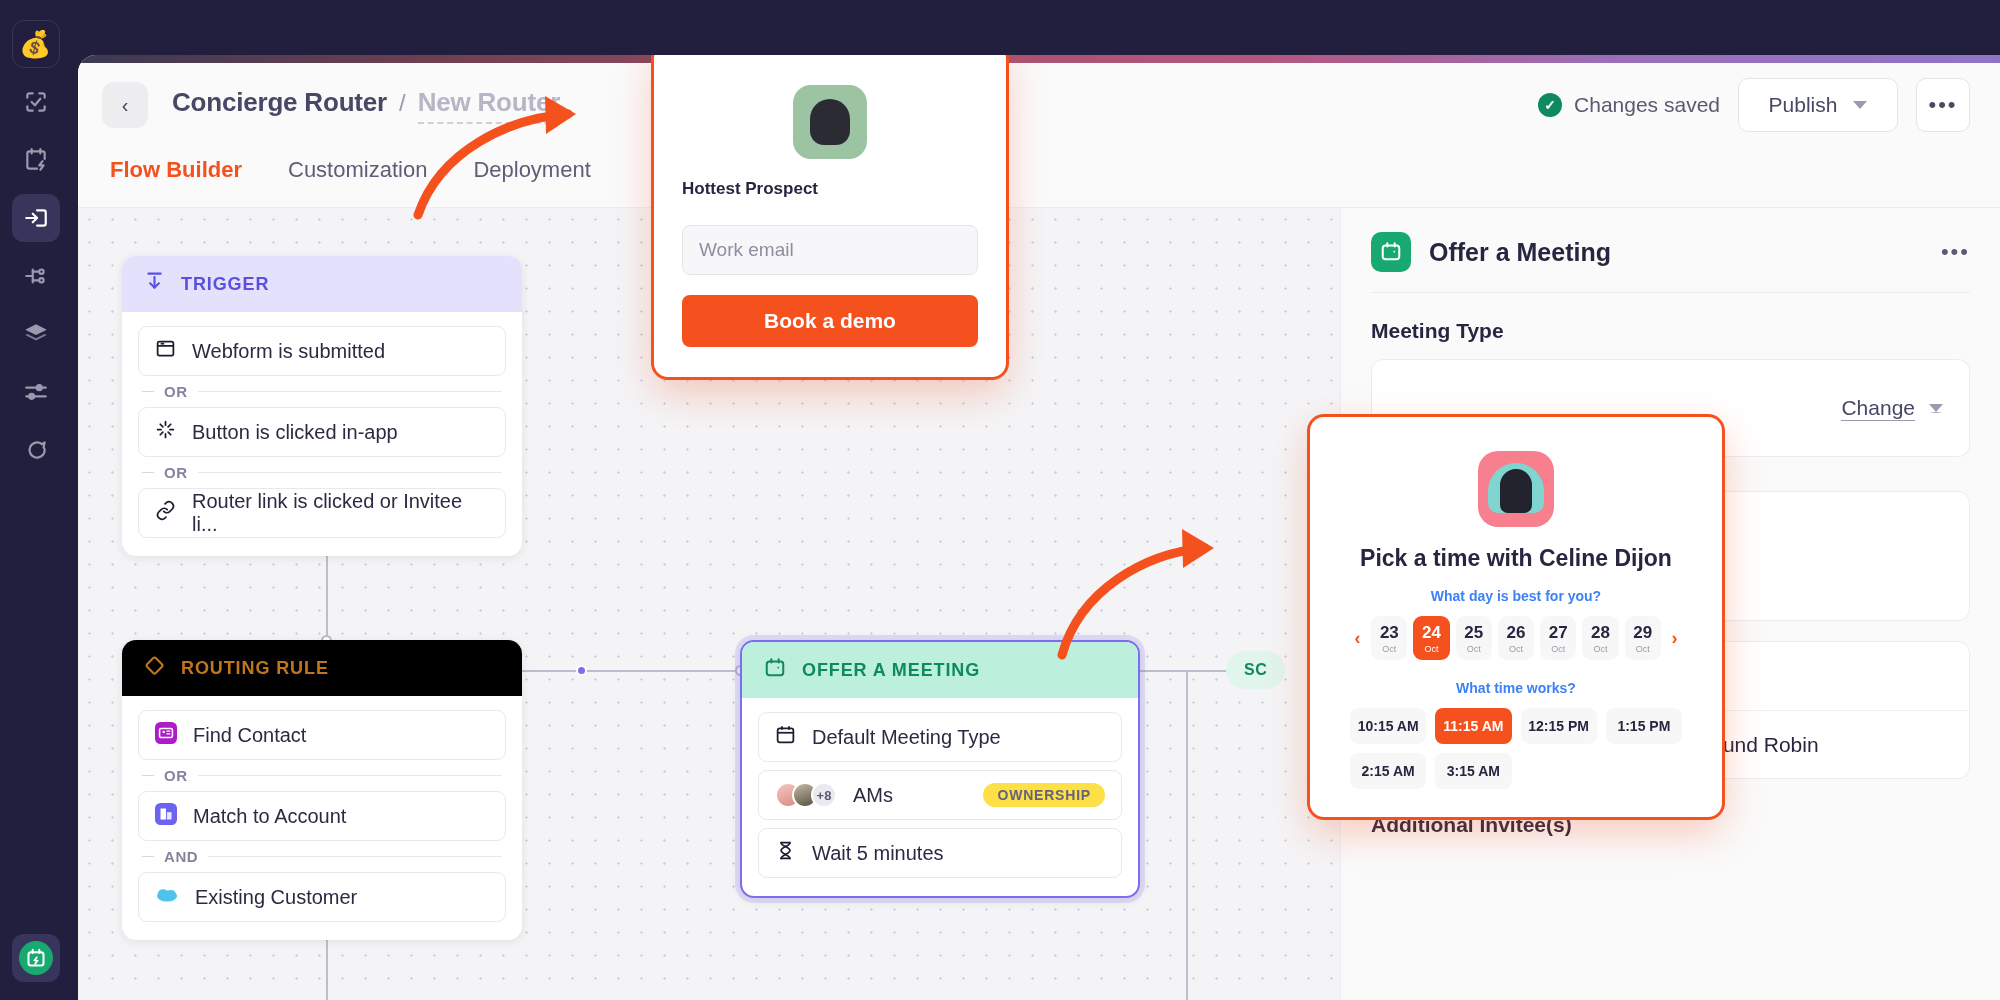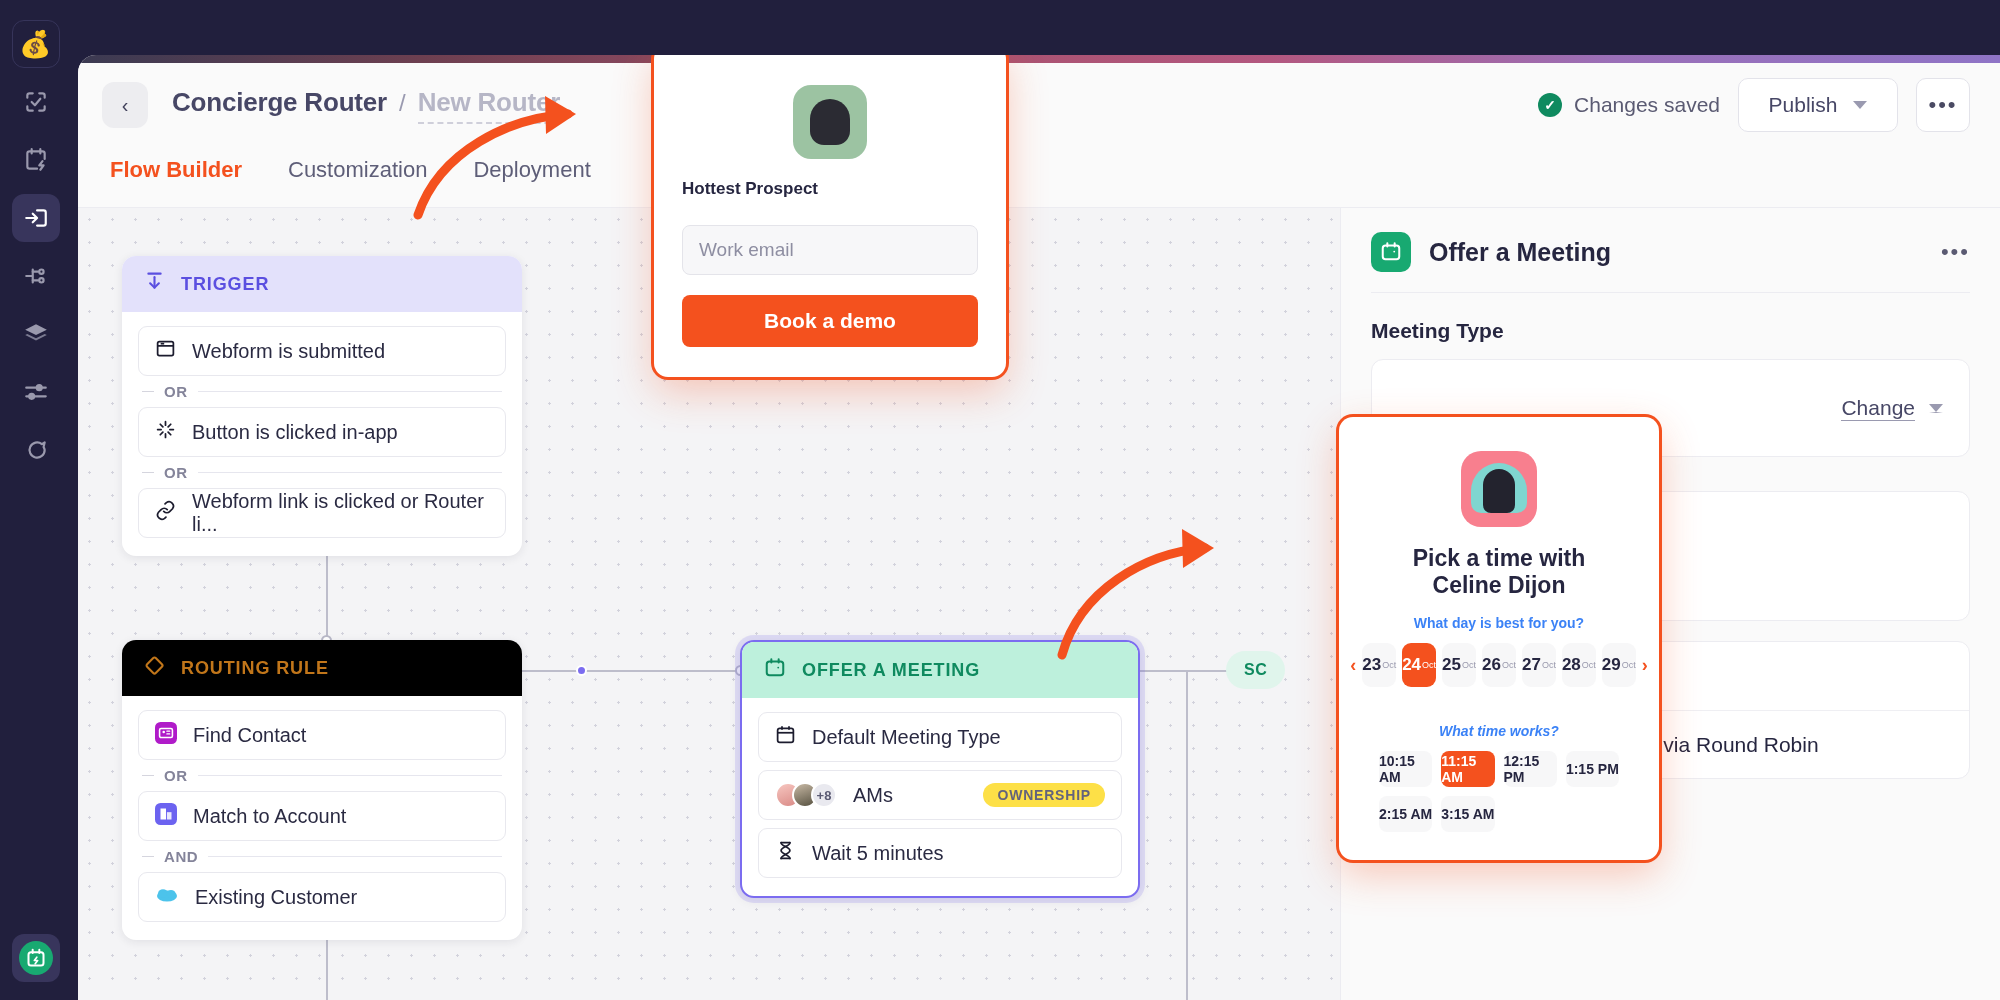--- a/index.html
+++ b/index.html
@@ -179,31 +179,31 @@
   .form-input {
     margin-top:26px; height:50px; border:1px solid #e4e4ea; border-radius:8px; background:#f7f7f9;
     display:flex; align-items:center; padding:0 16px; font-size:19px; color:#8e8ea2;
   }
   .form-btn {
     margin-top:20px; height:52px; border-radius:8px; background:#f4511e; color:#fff;
     display:flex; align-items:center; justify-content:center; font-size:21px; font-weight:700;
   }
 
   
-  .sched-pop { left:1261px; top:362px; width:320px; padding:26px 40px 28px; }
+  .sched-pop { left:1232px; top:362px; width:412px; padding:26px 40px 28px; }
   .sched-av { width:76px;height:76px;border-radius:20px;background:#f87f8e;margin:8px auto 0;position:relative;overflow:hidden;}
   .sched-av::before{content:"";position:absolute;left:10px;top:12px;width:56px;height:50px;border-radius:28px 28px 10px 10px;background:#7fd6d0;}
   .sched-av::after{content:"";position:absolute;left:22px;top:18px;width:32px;height:44px;border-radius:16px 16px 8px 8px;background:#23232e;}
   .sched-title { text-align:center; font-size:23px; font-weight:700; color:#262640; margin-top:18px;}
   .sched-sub { text-align:center; font-size:14px; font-weight:700; color:#3b82f6; margin-top:16px;}
   .days { display:flex; align-items:center; gap:6px; margin-top:12px; justify-content:center;}
   .arrow { color:#f4511e; font-size:18px; font-weight:700; width:16px; text-align:center;}
   .day {
     width:38px;height:44px;border-radius:9px;background:#f7f7f8;
-    display:flex;flex-direction:row;align-items:center;justify-content:center;gap:1px;
+    display:flex;flex-direction:column;align-items:center;justify-content:center;gap:1px;
   }
   .day .d { font-size:17px;font-weight:700;color:#262640;}
   .day .m { font-size:9px;color:#9a9aae;}
   .day.sel { background:#f4511e; }
   .day.sel .d,.day.sel .m { color:#fff; }
   .times { display:grid; grid-template-columns:repeat(4,1fr); gap:9px; margin-top:12px;}
   .time { height:36px;border-radius:8px;background:#f7f7f8;display:flex;align-items:center;justify-content:center;
           font-size:14px;font-weight:700;color:#262640;}
   .time.sel { background:#f4511e; color:#fff; }
 
@@ -370,21 +370,21 @@
             <span class="lbl">OR</span>
             <span class="line"></span>
           </div>
           <div class="row">
             <span>
               <svg width="21" height="21" viewBox="0 0 24 24" fill="none" stroke="#1c1c2e" stroke-width="2" stroke-linecap="round">
                 <path d="M10 13a5 5 0 0 0 7 0l3-3a5 5 0 0 0-7-7l-1.5 1.5"></path>
                 <path d="M14 11a5 5 0 0 0-7 0l-3 3a5 5 0 0 0 7 7l1.5-1.5"></path>
               </svg>
             </span>
-            <span>Webform link is clicked or Router li...</span>
+            <span>Router link is clicked or Invitee li...</span>
           </div>
         </div>
       </div>
 
       <div class="node routing-node">
         <div class="node-hd">
           <span>
             <svg width="21" height="21" viewBox="0 0 24 24" fill="none" stroke="#c1761a" stroke-width="2.4" stroke-linejoin="round">
               <rect x="5" y="5" width="14" height="14" rx="2" transform="rotate(45 12 12)"></rect>
             </svg>
@@ -560,21 +560,21 @@
           <span class="d">28</span>
           <span class="m">Oct</span>
           </div>
         <div class="day">
           <span class="d">29</span>
           <span class="m">Oct</span>
           </div>
         <span class="arrow">›</span>
       </div>
 
-      <div class="sched-sub" style="margin-top:36px;font-style:italic;">What time works?</div>
+      <div class="sched-sub" style="margin-top:20px;">What time works?</div>
       <div class="times">
         <div class="time">10:15 AM</div>
         <div class="time sel">11:15 AM</div>
         <div class="time">12:15 PM</div>
         <div class="time">1:15 PM</div>
         <div class="time">2:15 AM</div>
         <div class="time">3:15 AM</div>
       </div>
     </div>
 

